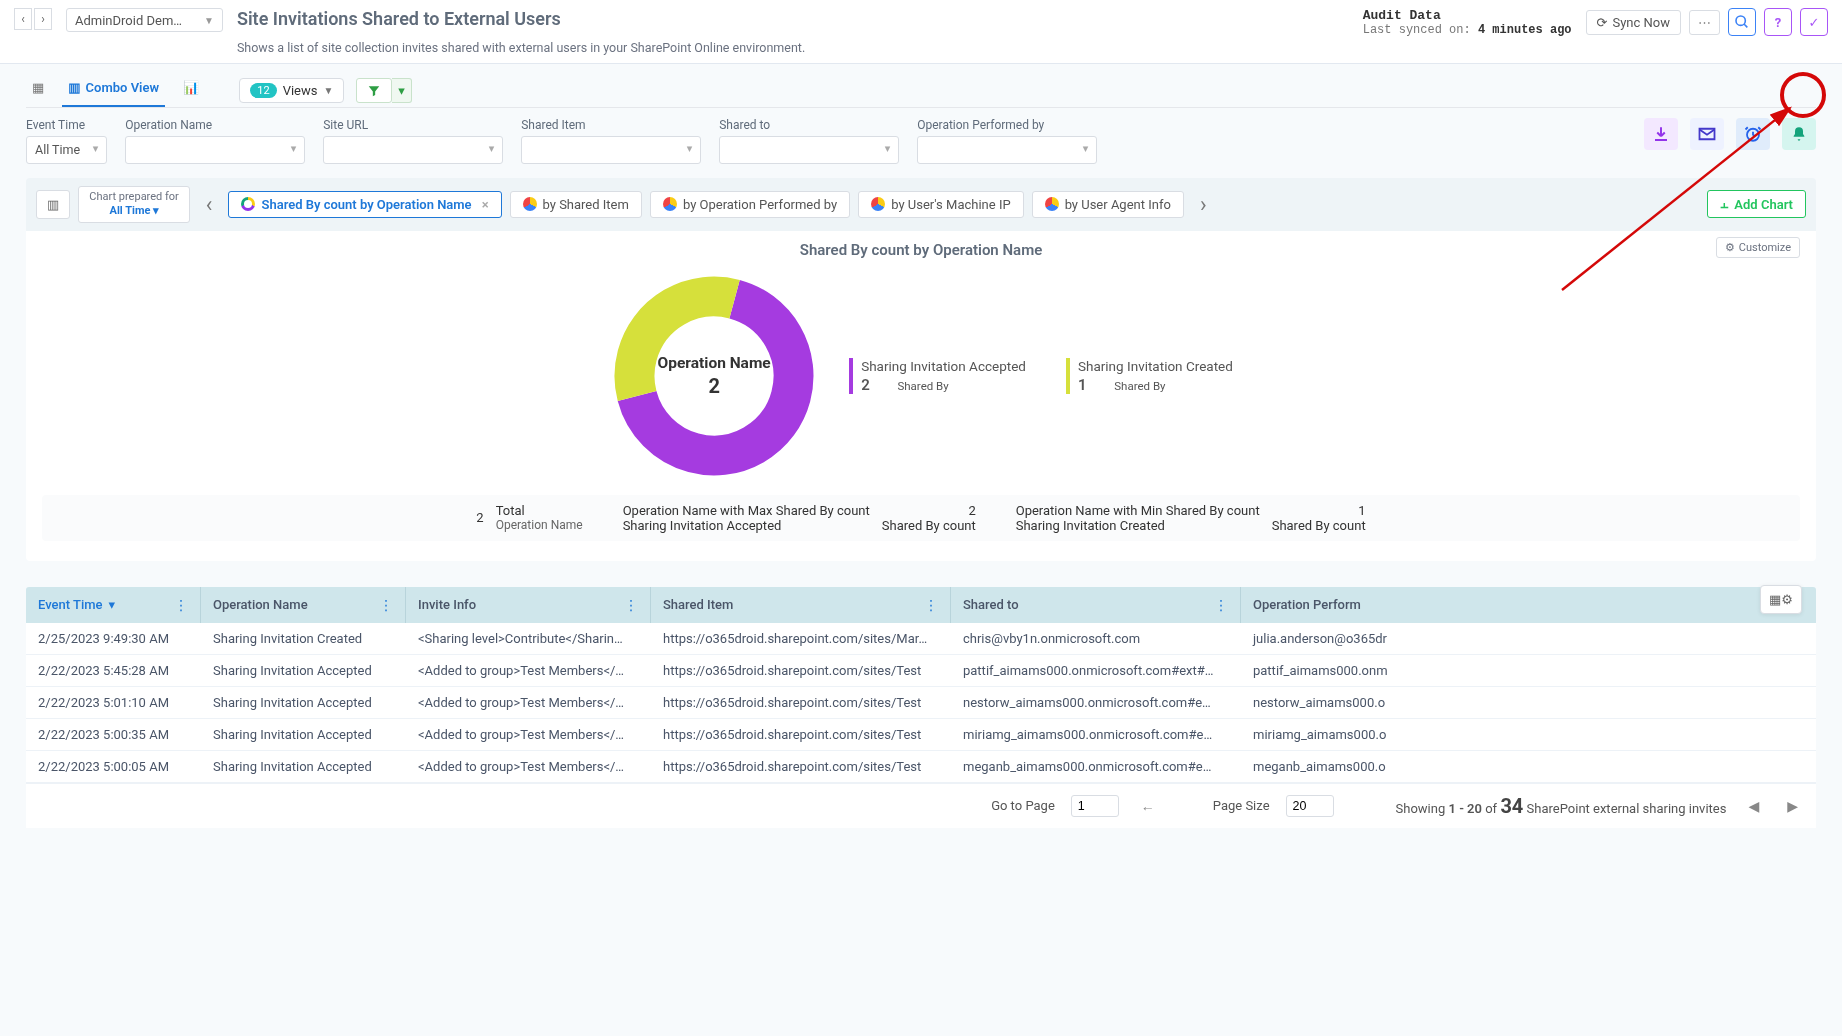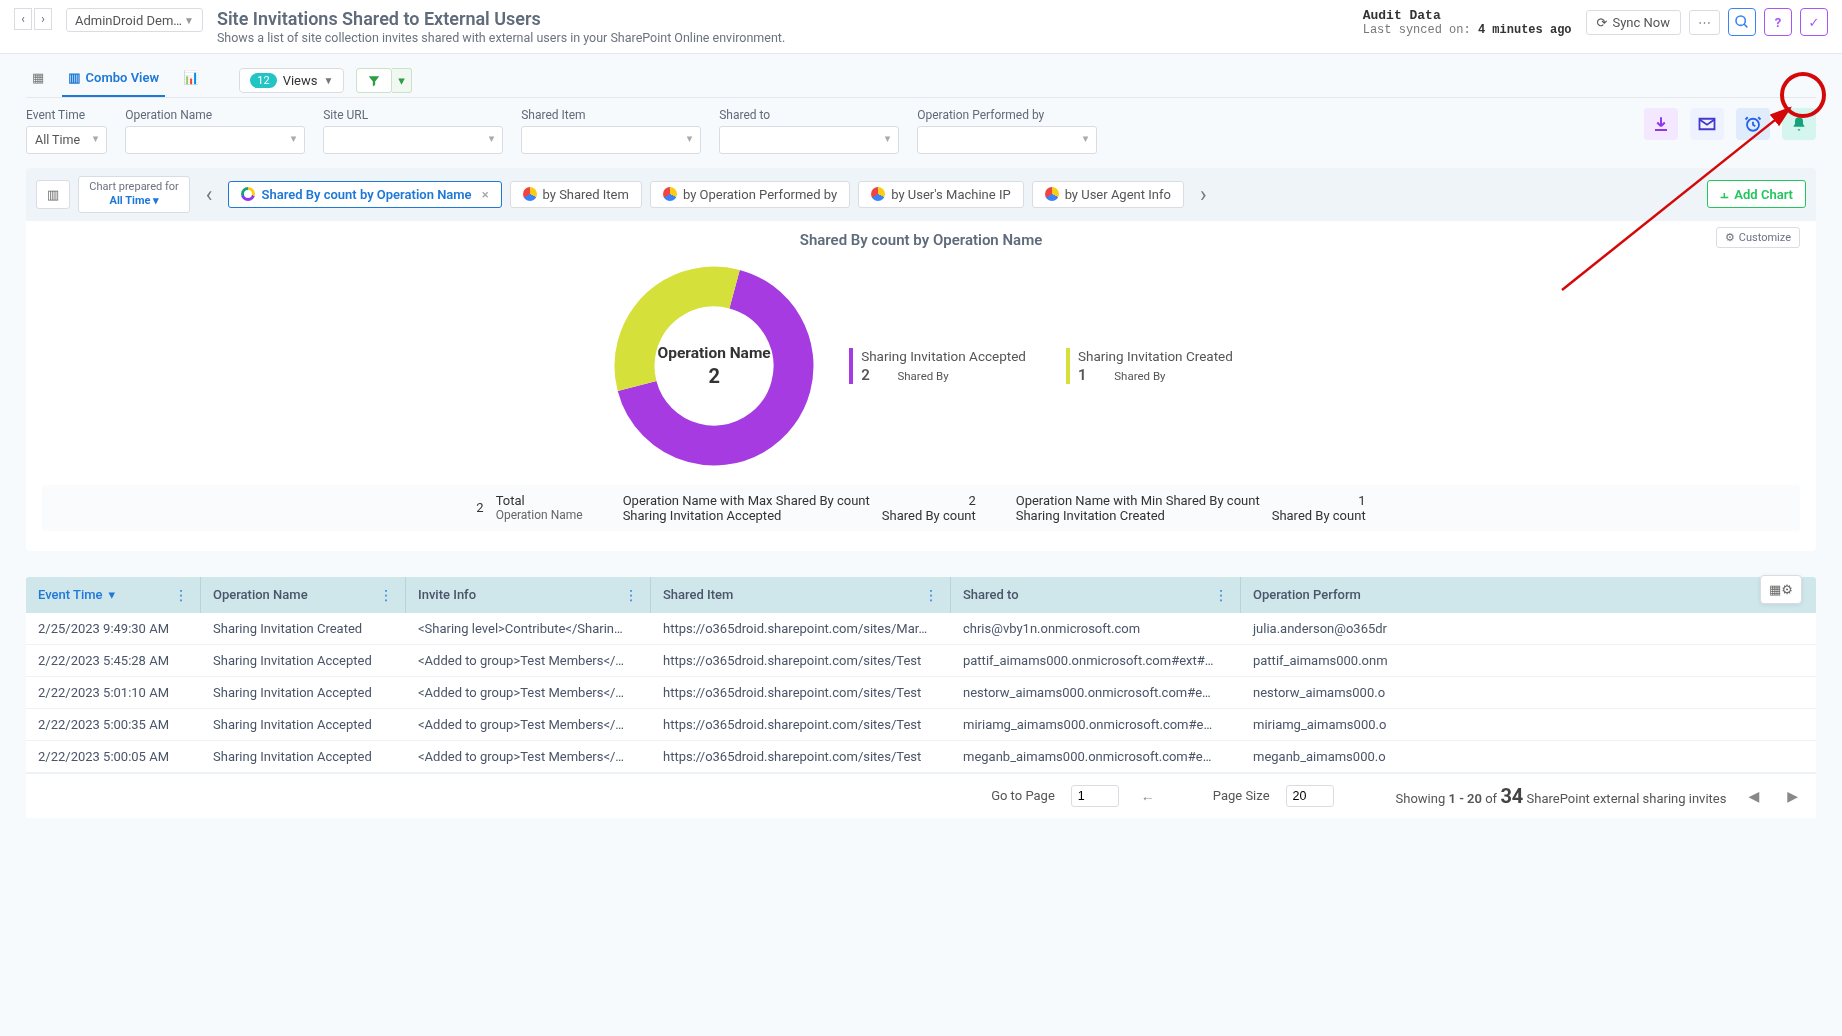--- a/index.html
+++ b/index.html
@@ -1,23 +1,23 @@
 <!DOCTYPE html>
 <html><head>
 <meta charset="utf-8">
 <style>
   * { box-sizing: border-box; margin: 0; padding: 0; }
   body { font-family: -apple-system, "Segoe UI", Roboto, sans-serif; font-size: 13px; color: #333; background: #f7fafc; }
   .hdr { display:flex; align-items:flex-start; padding:8px 14px; border-bottom:1px solid #e2e8f0; background:#fff; gap:14px; }
   .nav-arrows { display:flex; gap:2px; }
   .nav-arrow { width:18px; height:22px; border:1px solid #d9dde3; background:#fff; display:flex; align-items:center; justify-content:center; font-size:12px; color:#666; cursor:pointer; }
-  .tenant-dd { display:flex; align-items:center; border:1px solid #d9dde3; border-radius:3px; padding:2px 8px; gap:2px; height:24px; font-size:13px; color:#555; cursor:pointer; }
+  .tenant-dd { display:flex; align-items:center; border:1px solid #d9dde3; border-radius:3px; padding:2px 8px; gap:22px; height:24px; font-size:13px; color:#555; cursor:pointer; }
   .title-block { flex:1; }
   .page-title { font-size:18px; font-weight:600; color:#5f6b7a; }
-  .page-desc { font-size:12.5px; color:#6b7280; margin-top:1px; }
+  .page-desc { font-size:12.5px; color:#6b7280; margin-top:11px; }
   .audit-block { font-size:13px;font-family:Liberation Mono, monospace; }
   .audit-label { font-weight:700; color:#333; }
   .audit-sub { color:#777; font-size:12px; }
   .audit-sub b { color:#333; font-weight:600; }
   .sync-row { display:flex; gap:8px; align-items:center; }
   .sync-btn { border:1px solid #d9dde3; border-radius:3px; padding:4px 10px; display:flex; align-items:center; gap:5px; color:#555; cursor:pointer; background:#fff; }
   .more-btn { border:1px solid #d9dde3; border-radius:3px; padding:4px 8px; color:#777; cursor:pointer; background:#fff; }
   .iconbtn { width:28px; height:28px; border-radius:4px; display:flex; align-items:center; justify-content:center; cursor:pointer; }
   .iconbtn.blue { border:1.5px solid #3b82f6; color:#3b82f6; }
   .iconbtn.purp { border:1.5px solid #a855f7; color:#a855f7; }

